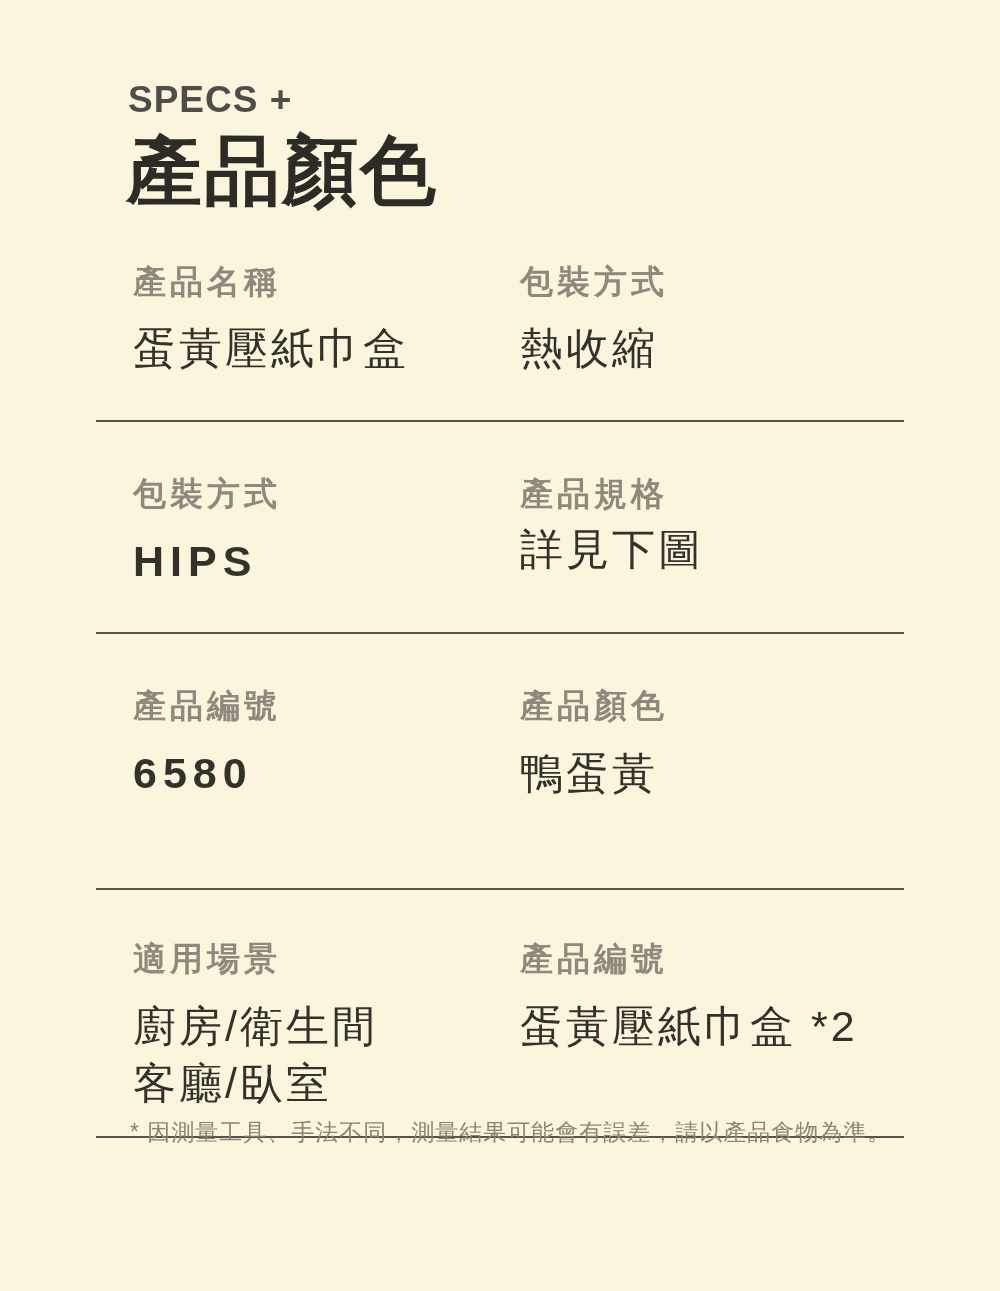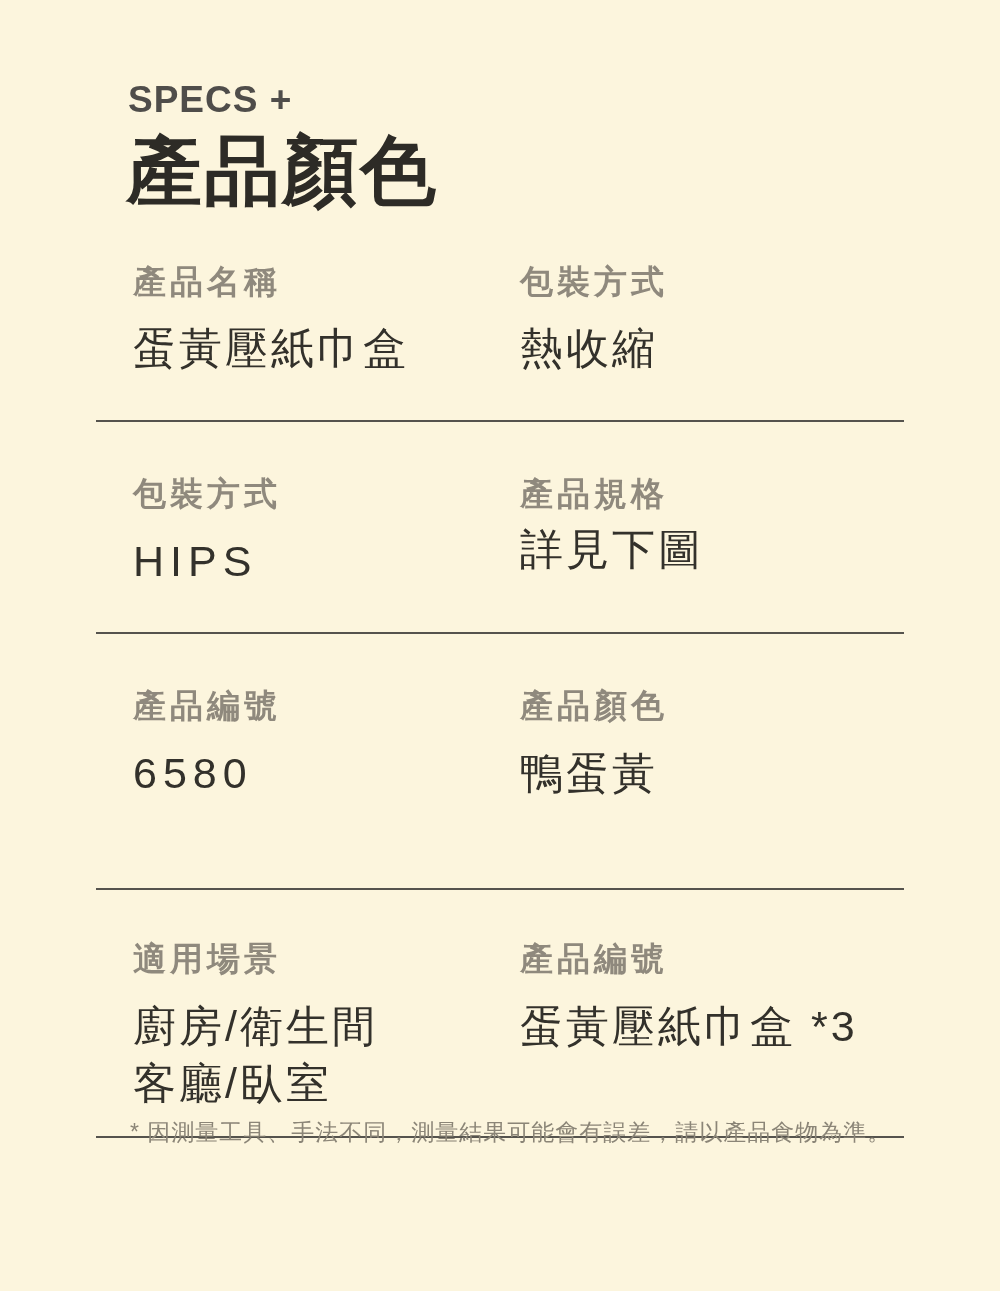--- a/index.html
+++ b/index.html
@@ -54,21 +54,21 @@
   }
   .value {
     position: absolute;
     font-size: 43px;
     font-weight: 500;
     letter-spacing: 3px;
     color: var(--value);
     line-height: 1;
     white-space: nowrap;
   }
-  .value.latin { letter-spacing: 6px; font-weight: 400; }
+  .value.latin { letter-spacing: 6px; font-weight: 700; }
   .col-l { left: 133px; }
   .col-r { left: 520px; }
   .divider {
     position: absolute;
     left: 96px;
     width: 808px;
     height: 2px;
     background: var(--divider);
   }
   .footnote {
@@ -104,19 +104,19 @@
 
   <div class="label col-l" style="top:689px">產品編號</div>
   <div class="label col-r" style="top:689px">產品顏色</div>
   <div class="value col-l latin" style="top:752px">6580</div>
   <div class="value col-r" style="top:752px">鴨蛋黃</div>
   <div class="divider" style="top:888px"></div>
 
   <div class="label col-l" style="top:942px">適用場景</div>
   <div class="label col-r" style="top:942px">產品編號</div>
   <div class="value col-l" style="top:1005px">廚房/衛生間</div>
-  <div class="value col-r" style="top:1005px">蛋黃壓紙巾盒 *3</div>
+  <div class="value col-r" style="top:1005px">蛋黃壓紙巾盒 *2</div>
   <div class="value col-l" style="top:1062px">客廳/臥室</div>
   <div class="divider" style="top:1136px"></div>
 
   <div class="footnote">* 因測量工具、手法不同，測量結果可能會有誤差，請以產品食物為準。</div>
 
 </div>
 
 </body></html>

